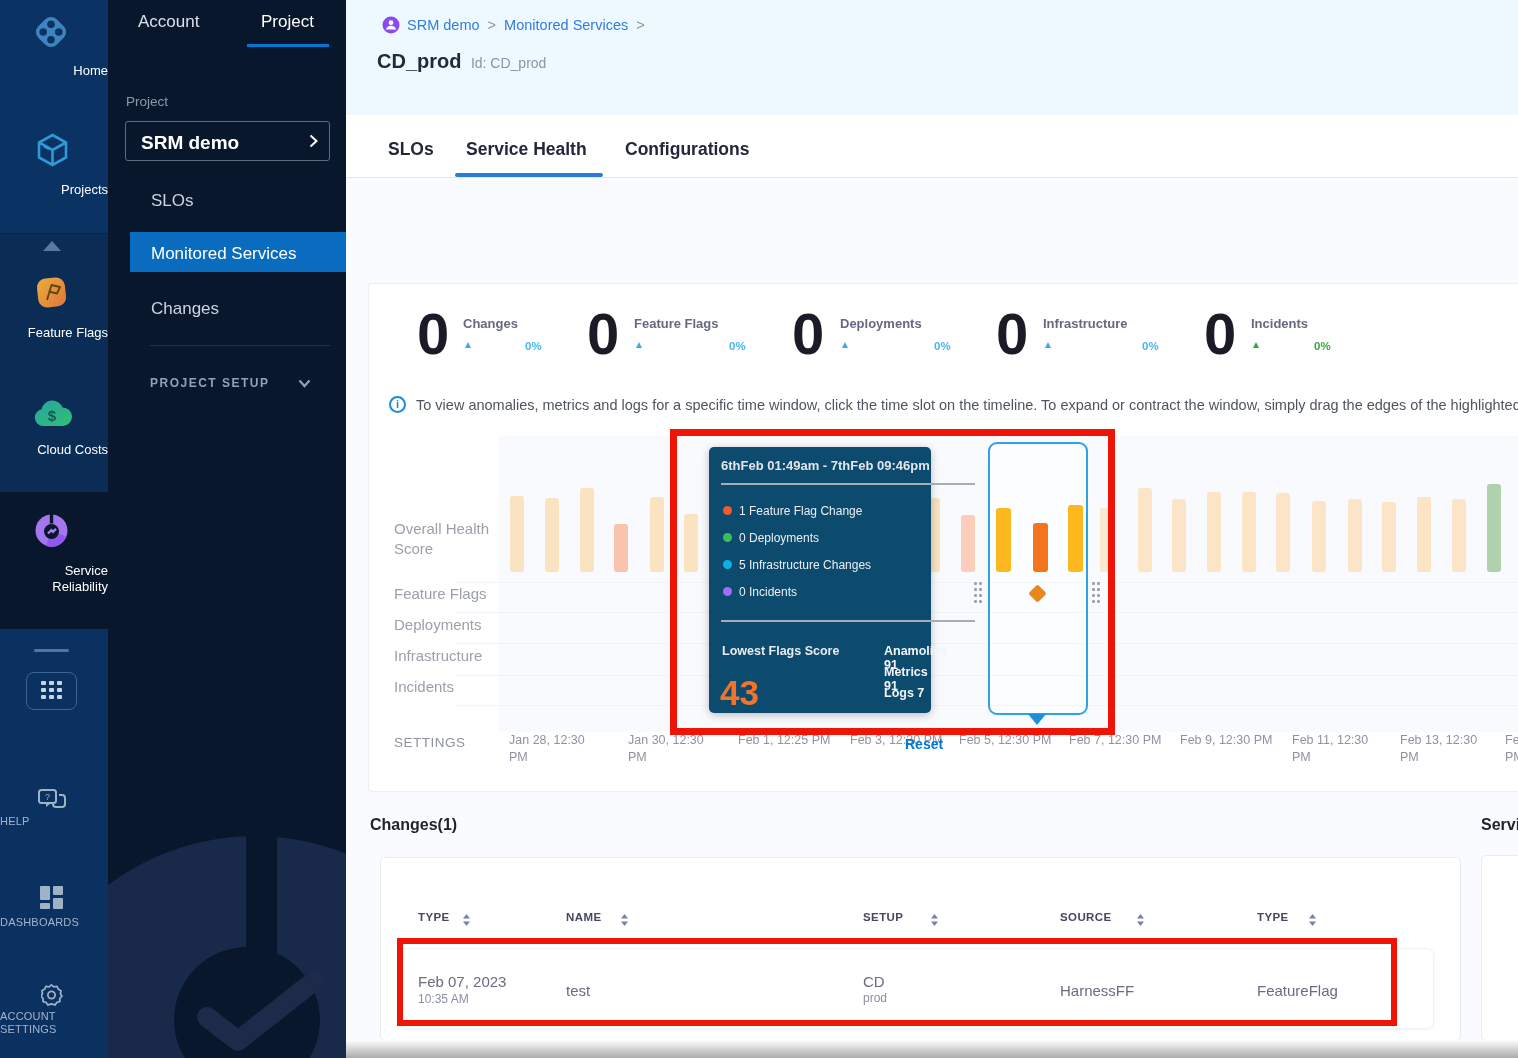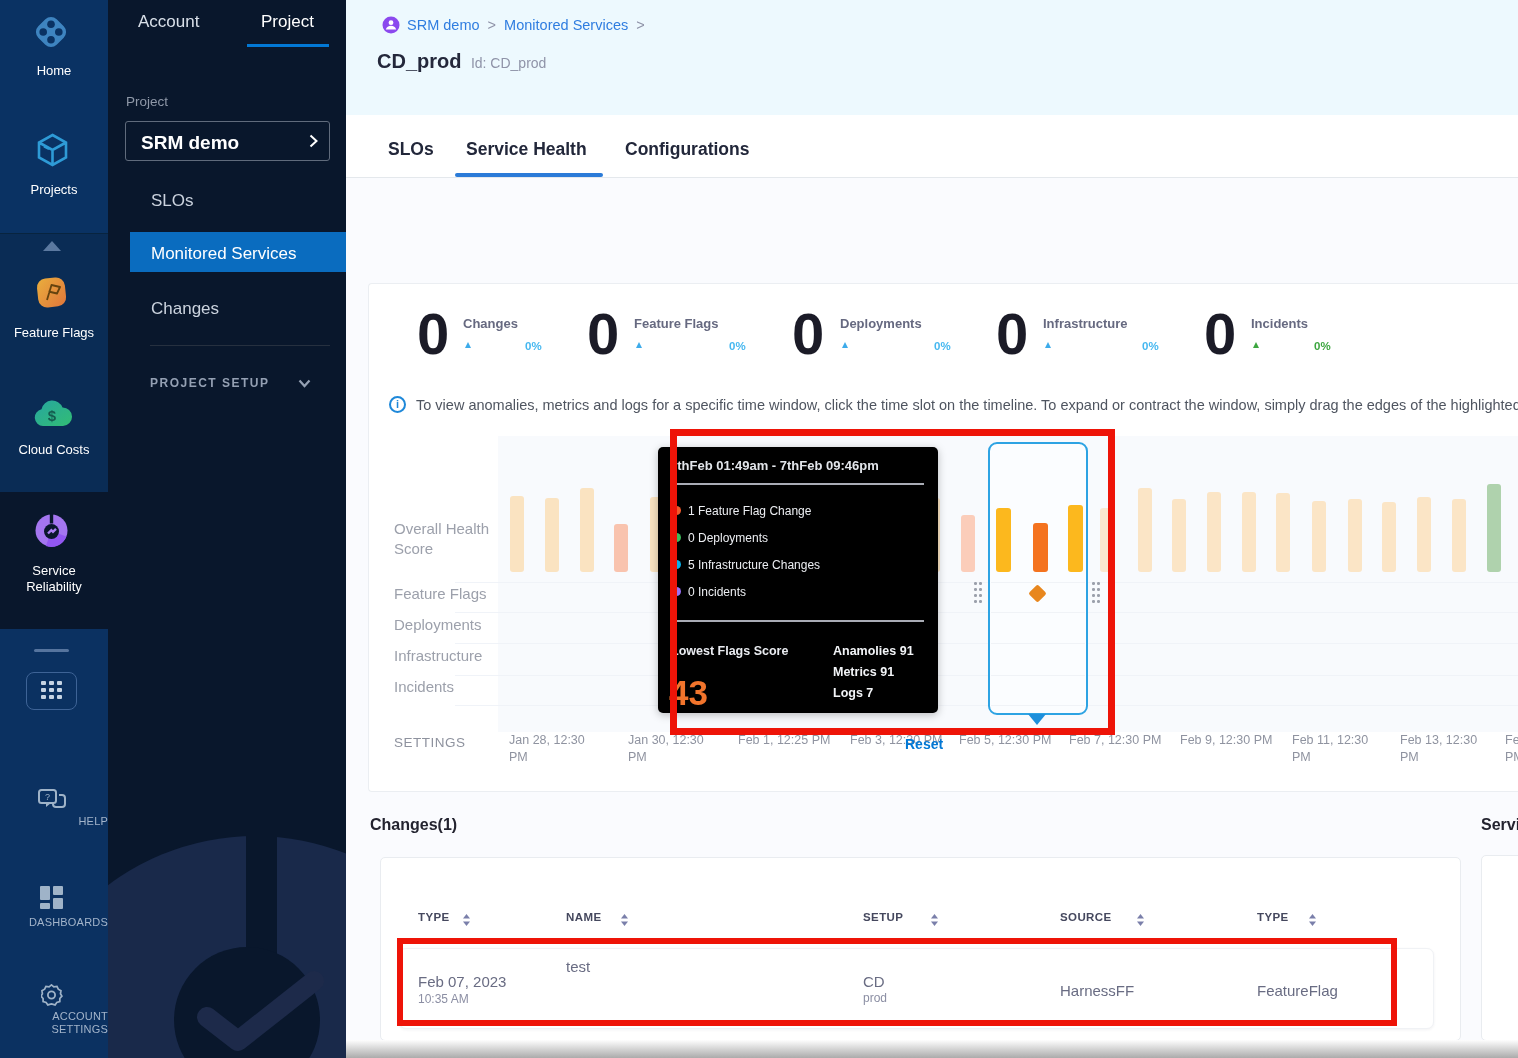--- a/index.html
+++ b/index.html
@@ -2,22 +2,22 @@
 <html><head><meta charset="utf-8"><style>
 * { margin:0; padding:0; box-sizing:border-box; }
 html,body { width:1518px; height:1058px; overflow:hidden; font-family:"Liberation Sans",sans-serif; background:#FAFBFE; position:relative; }
 .abs { position:absolute; }
 
 
 #sidebar { position:absolute; left:0; top:0; width:108px; height:1058px; background:#0A2C55; z-index:30; }
 #sb-top { position:absolute; left:0; top:0; width:108px; height:233px; background:#0A3263; }
 #sb-bot { position:absolute; left:0; top:629px; width:108px; height:429px; background:#0B3161; }
 #sb-sel { position:absolute; left:0; top:492px; width:108px; height:137px; background:#09172C; }
-.sbitem { position:absolute; width:108px; text-align:center; color:#FFF; font-size:13px; line-height:16px; }
-.sbsmall { position:absolute; width:108px; text-align:right; color:#A3B4CA; font-size:11px; letter-spacing:0.2px; line-height:13px; }
+.sbitem { position:absolute; width:108px; text-align:right; color:#FFF; font-size:13px; line-height:16px; }
+.sbsmall { position:absolute; width:108px; text-align:left; color:#A3B4CA; font-size:11px; letter-spacing:0.2px; line-height:13px; }
 
 
 #nav { position:absolute; left:108px; top:0; width:238px; height:1058px; background:#09172C; z-index:20; overflow:hidden; }
 .navtab { position:absolute; font-size:17px; color:#D9E0E9; }
 #nav-underline { position:absolute; left:139px; top:44px; width:82px; height:3px; background:#0278D5; }
 .navitem { position:absolute; left:43px; font-size:17px; color:#CBD3DE; }
 
 
 #main { position:absolute; left:346px; top:0; width:1172px; height:1058px; background:#FAFBFE; }
 #banner { position:absolute; left:0; top:0; width:1172px; height:115px; background:#EDF9FE; }
@@ -45,21 +45,21 @@
 
 
 #selwin { position:absolute; left:988px; top:442px; width:100px; height:273px; background:#FBFDFF; border:2.5px solid #2DA3E3; border-radius:9px; }
 #seltri { position:absolute; left:1028px; top:714px; width:0; height:0; border-left:9px solid transparent; border-right:9px solid transparent; border-top:11px solid #1D8FDB; }
 .selbar { position:absolute; width:15px; border-radius:3px; }
 #diamond { position:absolute; left:1031px; top:587px; width:13px; height:13px; background:#E8871E; transform:rotate(45deg); border-radius:2px; }
 .handle { position:absolute; top:582px; width:7px; height:20px; }
 .handle i { position:absolute; width:2.5px; height:2.5px; background:#9BA0AB; border-radius:50%; }
 
 
-#tooltip { position:absolute; left:658px; top:447px; width:280px; height:266px; background:#000000; border-radius:5px; box-shadow:0 2px 8px rgba(0,0,0,0.25); color:#ECEEF2; }
+#tooltip { position:absolute; left:709px; top:447px; width:222px; height:266px; background:#0c4a6e; border-radius:5px; box-shadow:0 2px 8px rgba(0,0,0,0.25); color:#ECEEF2; }
 #tooltip .title { position:absolute; left:12px; top:11px; font-size:13px; font-weight:bold; color:#E2E5EA; }
 #tooltip hr { position:absolute; left:12px; width:254px; border:none; border-top:2px solid #A9ACB5; }
 .leg { position:absolute; left:30px; font-size:12px; white-space:nowrap; }
 .dot { position:absolute; left:14px; width:9px; height:9px; border-radius:50%; }
 #lhs { position:absolute; left:13px; top:197px; font-size:12.5px; font-weight:bold; color:#E9EBF0; }
 #big43 { position:absolute; left:11px; top:228px; font-size:35px; font-weight:bold; color:#F1742C; line-height:1; }
 .rcol { position:absolute; left:175px; font-size:12.5px; font-weight:bold; color:#F2F4F7; }
 
 
 #red1 { position:absolute; left:670px; top:429px; width:445px; height:306px; border:7px solid #EE1408; z-index:40; }
@@ -261,21 +261,21 @@
       <path d="M4.5 12 L8 7.5 L1 7.5 Z" fill="#7A7FAA"></path>
     </svg></div>
 <div class="th" style="left:1257px">TYPE</div>
 <div class="sorti" style="left:1308px"><svg width="9" height="12" viewBox="0 0 9 12">
       <path d="M4.5 0 L8 4.5 L1 4.5 Z" fill="#7A7FAA"></path>
       <path d="M4.5 12 L8 7.5 L1 7.5 Z" fill="#7A7FAA"></path>
     </svg></div>
 
 <div class="td" style="left:418px;top:973px">Feb 07, 2023</div>
 <div class="tdsmall" style="left:418px;top:992px">10:35 AM</div>
-<div class="td" style="left:566px;top:958px">test</div>
+<div class="td" style="left:566px;top:982px">test</div>
 <div class="td" style="left:863px;top:973px">CD</div>
 <div class="tdsmall" style="left:863px;top:991px">prod</div>
 <div class="td" style="left:1060px;top:982px">HarnessFF</div>
 <div class="td" style="left:1257px;top:982px">FeatureFlag</div>
 <div id="botstrip" style="left:346px"></div>
 
 <div id="red1"></div>
 <div id="red2"></div>
 
 <div id="nav">

